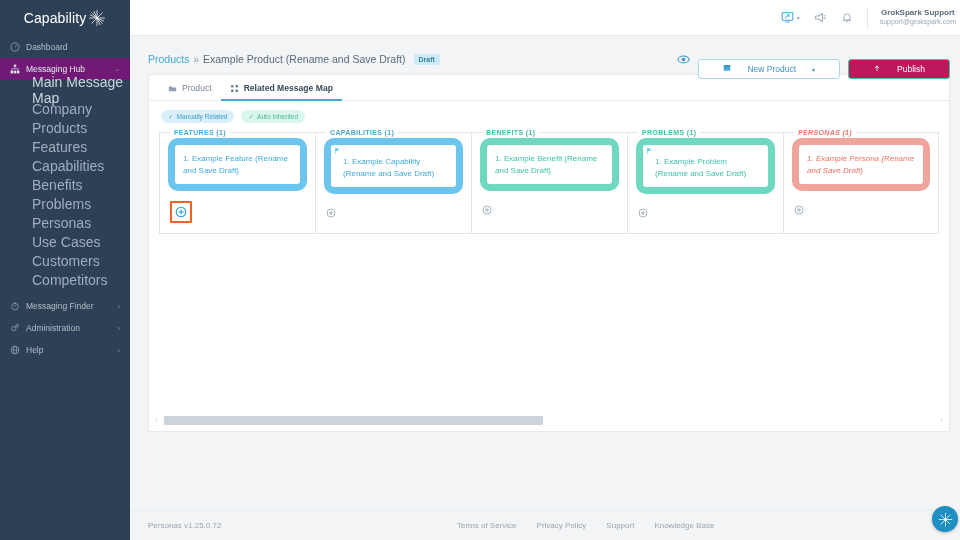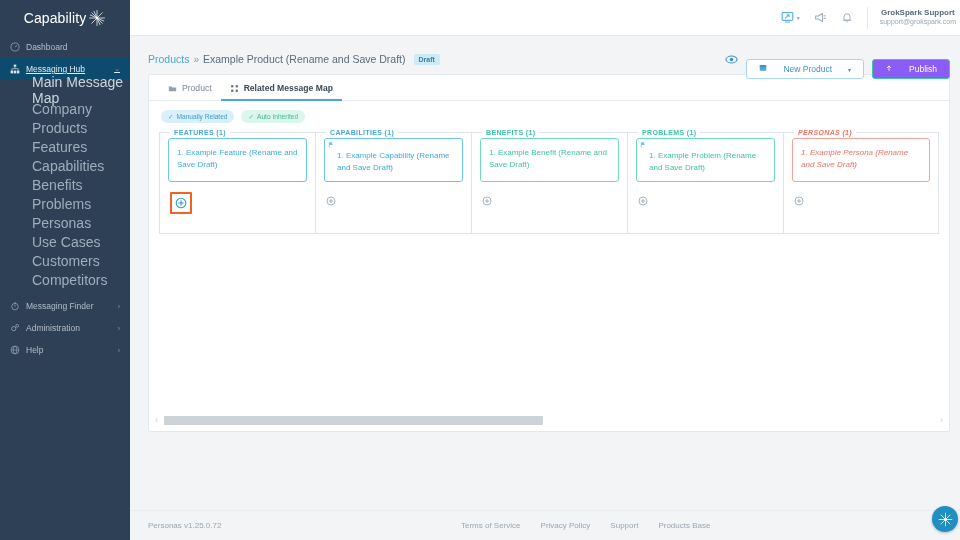--- a/index.html
+++ b/index.html
@@ -33,21 +33,21 @@
     display: flex; align-items: center;
     height: 22px; padding: 0 10px;
     color: #b3bdc9;
     font-size: 8.5px;
     cursor: pointer;
     white-space: nowrap;
   }
   .nav-item .ico { width: 14px; flex:0 0 14px; display:flex; align-items:center; color:#8fa0b3; }
   .nav-item .lbl { flex: 1; padding-left: 2px; }
   .nav-item .chev { font-size: 7px; color: #8693a4; }
-  .nav-item.active { background: #0c4a6e; color: #e6ebf0; text-decoration: underline; }
+  .nav-item.active { background: #701a75; color: #e6ebf0; }
   .nav-item.active .ico { color: #dfe6ec; }
   .sub-item {
     display: flex; align-items: center;
     height: 19px; padding-left: 32px;
     font-size: 14px; color: #9fadbd; cursor: pointer;
   }
   .sub-item.current { color: #ccd6df; }
   .nav-gap { height: 6px; }
 
   
@@ -73,27 +73,27 @@
   .crumbs { flex: 1; font-size: 10.5px; color: #5a6b7b; display: flex; align-items: center; gap: 4px; }
   .crumbs a { color: #4aa8d8; text-decoration: none; cursor: pointer; }
   .crumb-sep { color: #8a98a6; font-size: 10px; }
   .badge-draft {
     background: #cdeaf7; color: #3e7e99; font-size: 7px; font-weight: bold;
     padding: 2px 5px; border-radius: 2px; margin-left: 4px;
   }
   .hdr-actions { display: flex; align-items: center; gap: 8px; }
   .eye-btn { color: #3d8fc4; cursor: pointer; display: flex; align-items: center; }
   .btn {
-    font-size: 8.5px; border-radius: 3px; padding: 4px 12px;
+    font-size: 8.5px; border-radius: 3px; padding: 4px 24px;
     display: inline-flex; align-items: center; gap: 16px; cursor: pointer;
     white-space: nowrap;
     margin-top: 20px;
   }
   .btn-new { background:#fff; border:1px solid #a9d7ef; color:#3d93c9; }
-  .btn-pub { background:#8b5cf6; border:1px solid #3fc99a; color:#fff; }
+  .btn-pub { background:#be185d; border:1px solid #3fc99a; color:#fff; }
   .btn .cicon { font-size: 8px; }
 
   .panel {
     background:#fff; border:1px solid #e4e9ee; border-radius:2px;
     height: 358px; display:flex; flex-direction: column;
   }
   .tabs { display:flex; align-items:flex-end; height:26px; border-bottom:1px solid #e8ecef; padding: 8px 10px 0 10px; }
   .tab {
     font-size:8.6px; color:#7b8896; padding: 0 9px 6px 9px; display:flex; align-items:center; gap:5px; cursor:pointer;
     border-bottom: 2px solid transparent; margin-bottom: -1px;
@@ -113,21 +113,21 @@
   fieldset.colbox {
     border: 1px solid #dfe5ea; border-right: none; border-radius: 0;
     padding: 2px 8px 6px 8px; margin: 0; height: 105px;
   }
   .col:last-child fieldset.colbox { border-right: 1px solid #dfe5ea; font-style: italic; }
   fieldset.colbox > legend {
     font-size: 7px; font-weight: bold; letter-spacing: .35px;
     padding: 0 4px; margin-left: 2px;
   }
   .card {
-    border:1px solid #a16207; border-radius:3px; background:#fff;
+    border:7px solid #a16207; border-radius:10px; background:#fff;
     padding: 8px 8px; font-size: 8px; line-height: 1.45;
     min-height: 44px; position: relative; cursor: pointer;
   }
   .card .ctext { display:block; }
   .card .inherit-ico {
     position:absolute; top:2px; left:3px; color:#6bc5ec; font-size:7px; line-height:1;
   }
   .card.indent { padding-left: 12px; padding-top: 11px; }
   .addrow { padding-top: 10px; padding-left: 2px; }
   .addbtn { color:#9fb0bd; display:inline-flex; cursor:pointer; }
@@ -482,21 +482,21 @@
 
       </div>
     </div>
 
     <div class="footer">
       <span class="f-left">Personas v1.25.0.72</span>
       <span class="f-links">
         <span>Terms of Service</span>
         <span>Privacy Policy</span>
         <span>Support</span>
-        <span>Products Base</span>
+        <span>Knowledge Base</span>
       </span>
     </div>
 
     <div class="fab">
       <svg width="17" height="17" viewBox="0 0 24 24">
         <g stroke="#ffffff" stroke-width="1.1" stroke-linecap="round">
           <line x1="12" y1="3" x2="12" y2="21"></line>
             <line x1="3" y1="12" x2="21" y2="12"></line>
           <line x1="5.6" y1="5.6" x2="18.4" y2="18.4"></line>
             <line x1="18.4" y1="5.6" x2="5.6" y2="18.4"></line>

